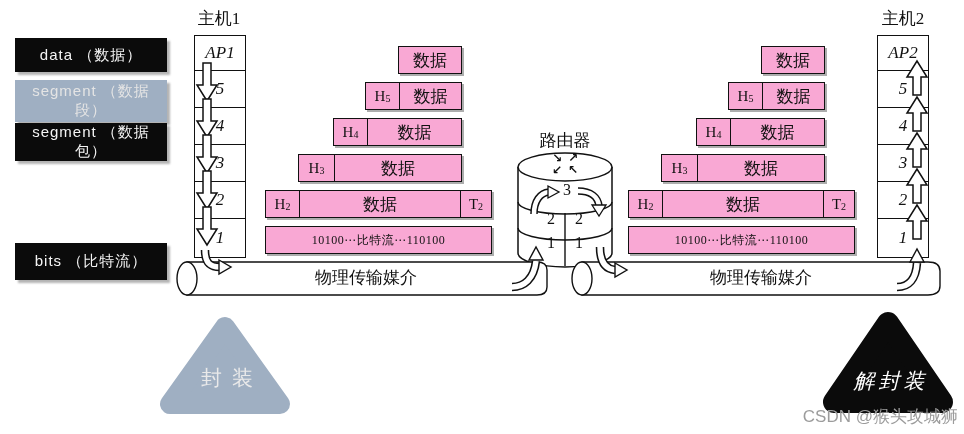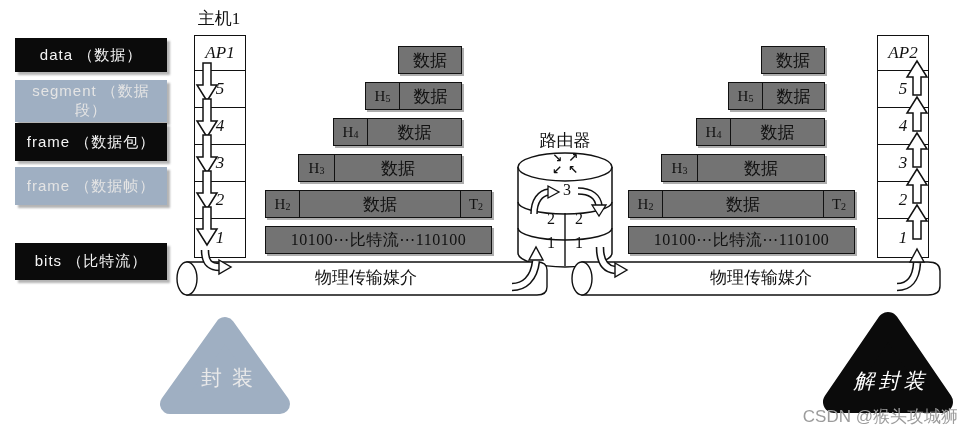--- a/index.html
+++ b/index.html
@@ -18,27 +18,27 @@
       padding:2px 4px;box-shadow:3px 3px 2px #b4b4b4;line-height:1.25;z-index:2;}
   .legend-black{background:#0b0b0b;color:#f5f5f5;}
   .legend-slate{background:#9fafc2;color:#e4e4e4;}
 
   
   .host-col{width:52px;height:223px;border:1.5px solid #111;display:flex;flex-direction:column;z-index:2;font-style:italic;}
   .host-cell{display:flex;align-items:center;justify-content:center;font-size:17px;}
   .host-cell + .host-cell{border-top:1.5px solid #111;}
 
   
-  .pdu-row{height:28px;border:1.4px solid #111;background:#737373;display:flex;align-items:stretch;
+  .pdu-row{height:28px;border:1.4px solid #111;background:#f9a8d4;display:flex;align-items:stretch;
       box-shadow:2px 2px 0 #adadad;z-index:2;}
   .pdu-cell{display:flex;align-items:center;justify-content:center;font-size:17px;}
   .pdu-cell + .pdu-cell{border-left:1.4px solid #111;}
   .pdu-cell sub{font-size:10px;line-height:1;transform:translateY(3px);}
   .pdu-cell .hd{font-size:15px;}
-  .bits-text{font-size:16px;letter-spacing:0.5px;}
+  .bits-text{font-size:12px;letter-spacing:0.5px;}
 
   
   .caption{display:flex;align-items:center;justify-content:center;font-size:17px;text-align:center;}
   .router-num{display:flex;align-items:center;justify-content:center;font-size:16px;width:20px;height:17px;}
   .hub-glyph{display:flex;align-items:center;justify-content:center;width:14px;height:12px;
       font-size:12px;font-weight:bold;font-family:"DejaVu Sans",sans-serif;}
 
   
   .tri-label{display:flex;align-items:center;justify-content:center;font-weight:normal;font-size:21px;}
   .tri-label-enc{color:#e9e9e9;letter-spacing:10px;text-indent:10px;}
@@ -63,34 +63,34 @@
     <g>
       <path d="M187,262 H537 Q547,262 547,270 V287 Q547,295 537,295 H187 Z" fill="#ffffff" stroke="#111" stroke-width="1.4"></path>
       <ellipse cx="187" cy="278.5" rx="10" ry="16.5" fill="#ffffff" stroke="#111" stroke-width="1.4"></ellipse>
       <path d="M582,262 H928 Q940,262 940,271 V286 Q940,295 928,295 H582 Z" fill="#ffffff" stroke="#111" stroke-width="1.4"></path>
       <ellipse cx="582" cy="278.5" rx="10" ry="16.5" fill="#ffffff" stroke="#111" stroke-width="1.4"></ellipse>
     </g>
   </svg>
 
   <div class="abs legend-item legend-slate" style="top:80px;height:42px;">segment （数据段）</div>
   <div class="abs legend-item legend-black" style="top:38px;height:34px;">data （数据）</div>
-  <div class="abs legend-item legend-black" style="top:123px;height:38px;">frame （数据包）</div>
-  <div class="abs legend-item legend-slate" style="top:167px;height:38px;">frame （数据帧）</div>
+  <div class="abs legend-item legend-black" style="top:123px;height:38px;">segment （数据包）</div>
   <div class="abs legend-item legend-black" style="top:211px;height:37px;margin-top:32px;">bits （比特流）</div>
 
   <div class="abs txt caption" style="left:169px;top:7px;width:100px;height:22px;">主机1</div>
   <div class="abs host-col" style="left:194px;top:35px;">
     <div class="host-cell" style="flex:0 0 33.5px;">AP1</div>
     <div class="host-cell" style="flex:0 0 36px;">5</div>
     <div class="host-cell" style="flex:0 0 36px;">4</div>
     <div class="host-cell" style="flex:0 0 36px;">3</div>
     <div class="host-cell" style="flex:0 0 36px;">2</div>
     <div class="host-cell" style="flex:1;">1</div>
   </div>
 
+  <div class="abs txt caption" style="left:853px;top:7px;width:100px;height:22px;">主机2</div>
   <div class="abs host-col" style="left:877px;top:35px;text-align:center;">
     <div class="host-cell" style="flex:0 0 33.5px;">AP2</div>
     <div class="host-cell" style="flex:0 0 36px;">5</div>
     <div class="host-cell" style="flex:0 0 36px;">4</div>
     <div class="host-cell" style="flex:0 0 36px;">3</div>
     <div class="host-cell" style="flex:0 0 36px;">2</div>
     <div class="host-cell" style="flex:1;">1</div>
   </div>
 
   <div class="abs pdu-row" style="left:398px;top:46px;width:64px;">

